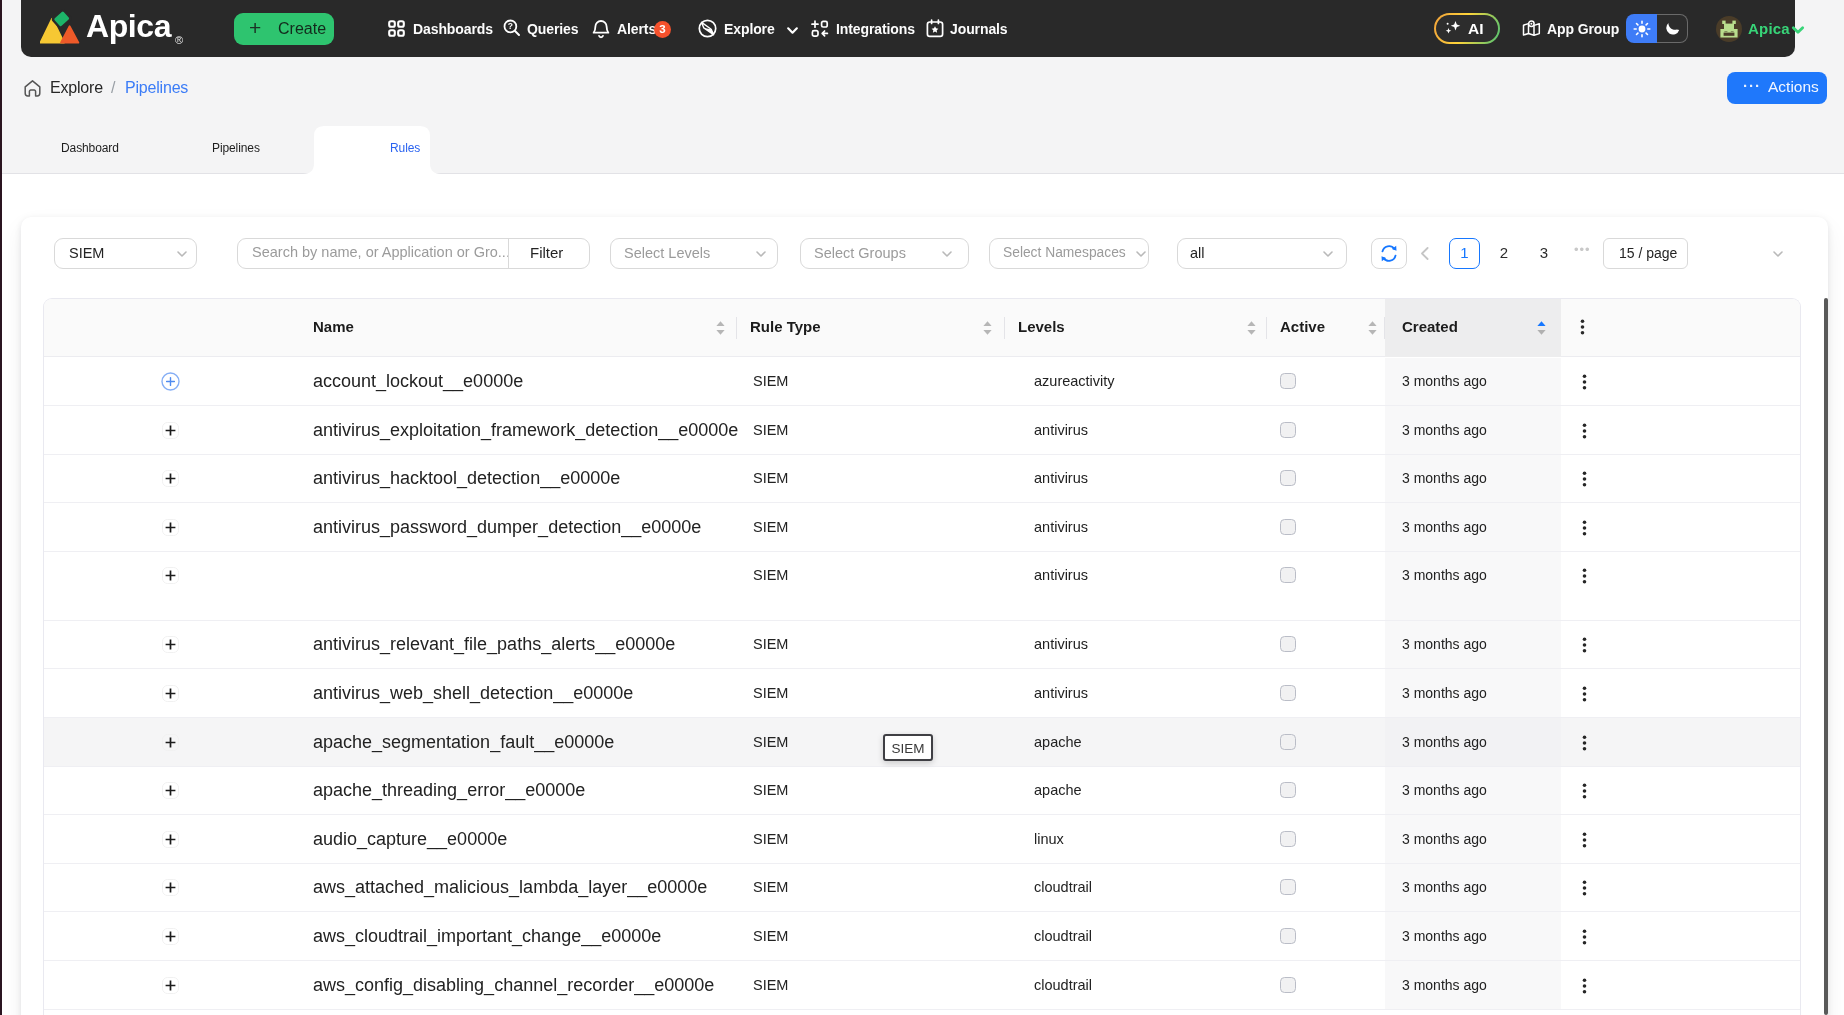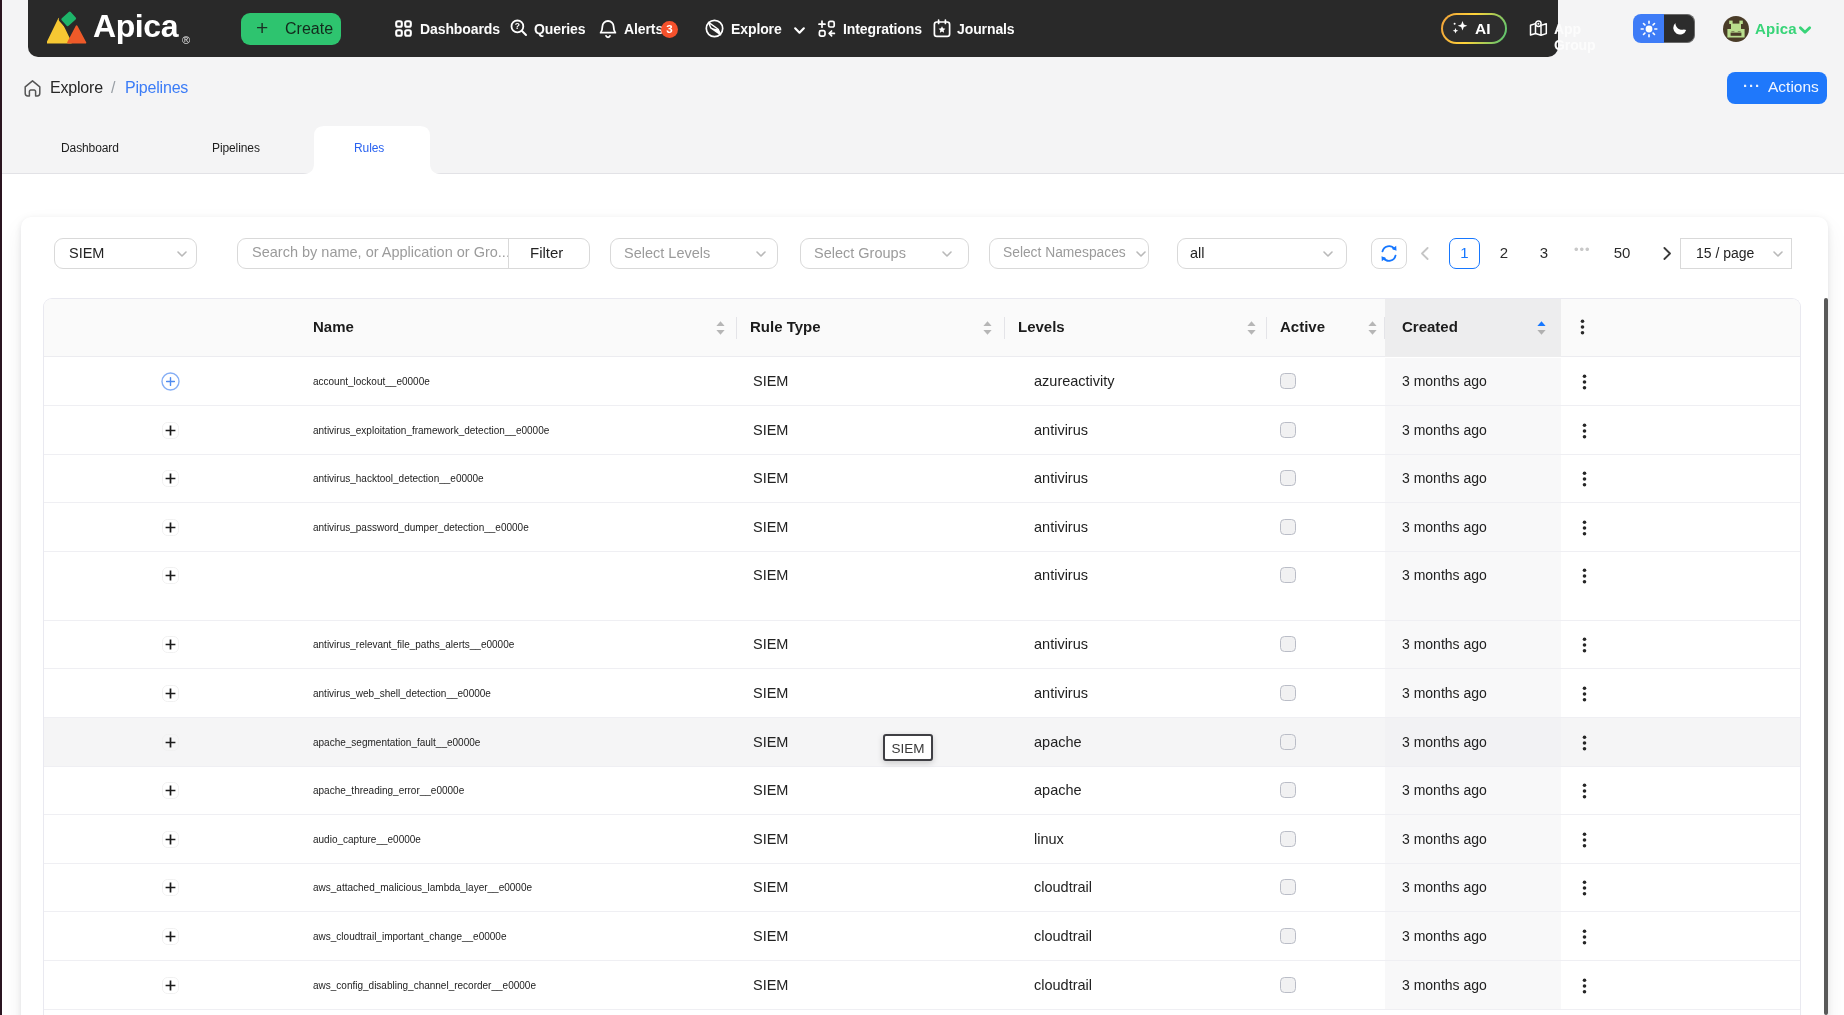--- a/index.html
+++ b/index.html
@@ -1,22 +1,22 @@
 <!DOCTYPE html>
 <html><head><meta charset="utf-8"><style>
 *{margin:0;padding:0;box-sizing:border-box;}
 html,body{width:1844px;height:1015px;overflow:hidden;background:#fff;
  font-family:"Liberation Sans",sans-serif;-webkit-font-smoothing:antialiased;}
 .abs{position:absolute;}
 #leftline{position:absolute;left:0;top:0;width:2px;height:1015px;background:#2a1420;z-index:60;}
 #topbg{position:absolute;left:0;top:0;width:1844px;height:173px;background:#f4f4f5;}
 #tabline{position:absolute;left:0;top:173px;width:1844px;height:1px;background:#e2e2e6;}
 
-#nav{position:absolute;left:21px;top:0;width:1530px;height:57px;background:#292929;
- border-radius:0 0 10px 10px;z-index:5;margin-left:7px;}
+#nav{position:absolute;left:21px;top:0;width:1774px;height:57px;background:#292929;
+ border-radius:0 0 10px 10px;z-index:5;}
 #nav .nlabel{position:absolute;top:20.5px;font-size:14px;font-weight:700;color:#fcfcfc;letter-spacing:-.1px;}
 #logotxt{position:absolute;left:65px;top:8px;font-size:32px;font-weight:700;color:#fff;letter-spacing:-.4px;}
 #logoreg{position:absolute;left:154px;top:34px;font-size:11px;color:#e8e8e8;}
 #createbtn{position:absolute;left:213px;top:13px;width:100px;height:32px;background:#2ec46f;border-radius:9px;}
 #createbtn .plus{position:absolute;left:15px;top:2.5px;font-size:21px;font-weight:300;color:#1c3326;}
 #createbtn .lbl{position:absolute;left:44px;top:6.5px;font-size:16px;font-weight:500;color:#132a1c;}
 .badge{position:absolute;left:633px;top:20.5px;width:17px;height:17px;border-radius:50%;background:#f5512c;
  color:#fff;font-size:11.5px;font-weight:700;text-align:center;line-height:17px;}
 
 #aibtn{position:absolute;left:1413px;top:13px;width:66px;height:31px;border-radius:16px;
@@ -34,36 +34,36 @@
 
 #bc-explore{position:absolute;left:50px;top:79px;font-size:16px;font-weight:500;color:#262626;letter-spacing:-.2px;}
 #bc-slash{position:absolute;left:111px;top:79px;font-size:16px;color:#9aa0a6;}
 #bc-pipe{position:absolute;left:125px;top:79px;font-size:16px;font-weight:500;color:#3b7cf7;letter-spacing:-.2px;}
 #actions{position:absolute;left:1727px;top:72px;width:100px;height:31.5px;background:#1f78fb;border-radius:8px;z-index:6;}
 #actions .dots{position:absolute;left:16px;top:5px;color:#eaf1ff;font-size:15px;letter-spacing:1px;font-weight:700;}
 #actions .lbl{position:absolute;left:41px;top:6px;font-size:15.5px;color:#f2f6ff;font-weight:500;}
 
 .tabtxt{position:absolute;top:141px;font-size:12px;font-weight:500;color:#1e1e1e;z-index:4;letter-spacing:-.1px;}
 #tab-rules-shape{position:absolute;left:0;top:124px;z-index:3;}
-#tab-rules{color:#2a63f0;}
+#tab-rules{color:#2a63f0;margin-left:36px;}
 
 #card{position:absolute;left:21px;top:217px;width:1807px;height:820px;background:#fff;border-radius:10px;
  box-shadow:0 2px 6px rgba(18,18,40,.10),0 10px 24px rgba(18,18,40,.06);}
 
 .ctl{position:absolute;top:238px;height:31px;background:#fff;border:1px solid #d9d9d9;border-radius:9px;z-index:2;}
 .ctl .txt{position:absolute;top:6px;font-size:14.5px;color:#242424;white-space:nowrap;}
 .ctl .ph{position:absolute;top:6px;font-size:14.5px;color:#9b9b9b;white-space:nowrap;}
 
 #twrap{position:absolute;left:43px;top:298px;width:1758px;height:717px;border:1px solid #e9e9f0;
  border-bottom:none;border-radius:9px 9px 0 0;overflow:hidden;background:#fff;}
 #thead{position:absolute;left:0;top:0;width:1758px;height:58px;background:#fafafa;border-bottom:1px solid #ececf0;}
 .hlbl{position:absolute;top:19px;font-size:15px;font-weight:700;color:#1c1c1c;}
 .hsep{position:absolute;top:18px;height:22px;width:1px;background:#e4e4e8;}
 .row{position:absolute;left:0;width:1758px;border-bottom:1px solid #efeff3;background:#fff;}
-.row .name{position:absolute;left:269px;top:13.5px;font-size:10px;color:#222;line-height:21.5px;}
+.row .name{position:absolute;left:269px;top:13.5px;font-size:18px;color:#222;line-height:21.5px;}
 .row .rt{position:absolute;left:709px;top:13.5px;font-size:14.5px;color:#222;line-height:21.5px;}
 .row .grp{position:absolute;left:974px;top:13.5px;font-size:14.5px;color:#222;line-height:21.5px;margin-left:16px;}
 .row .created{position:absolute;left:1341px;top:0;width:176px;height:100%;background:#f8f8f9;}
 .row .created span{position:absolute;left:17px;top:13.5px;font-size:14px;color:#222;line-height:21.5px;white-space:nowrap;}
 .row .cb{position:absolute;left:1236px;top:15.5px;width:16px;height:16px;border:1.5px solid #babdc7;
  border-radius:4.5px;background:#f1f1f2;}
 .row .dotmenu{position:absolute;left:1538px;top:16.5px;}
 .hovrow{background:#f5f5f6!important;}
 .hovrow .created{background:#f2f2f4!important;}
 
@@ -241,21 +241,21 @@
   </svg>
 <div class="abs" style="left:1449px;top:238px;width:31px;height:31px;border:1.4px solid #1677ff;border-radius:7px;background:#fff;z-index:2"></div>
 <div class="abs" style="left:1449px;top:244px;width:31px;text-align:center;font-size:15px;color:#1677ff;font-weight:500;z-index:3">1</div>
 <div class="abs" style="left:1496px;top:244px;width:16px;text-align:center;font-size:15px;color:#2c2c2c">2</div>
 <div class="abs" style="left:1536px;top:244px;width:16px;text-align:center;font-size:15px;color:#2c2c2c">3</div>
 <div class="abs" style="left:1574px;top:242px;font-size:13px;color:#c8c8c8;letter-spacing:1px">•••</div>
 <div class="abs" style="left:1611px;top:244px;width:22px;text-align:center;font-size:15px;color:#2c2c2c">50</div>
 <svg class="abs" style="left:1661px;top:246px" width="12" height="15" viewBox="0 0 12 15">
     <path d="M3.4 2 L9 7.5 L3.4 13" fill="none" stroke="#3a3a3a" stroke-width="1.8" stroke-linecap="round" stroke-linejoin="round"></path>
   </svg>
-<div class="ctl" style="left:1680px;width:112px;border-radius:0">
+<div class="ctl" style="left:1603px;width:85px;border-radius:6px">
     <span class="txt" style="left:15px;font-size:14px">15 / page</span>
   </div>
 <svg class="abs" style="left:1772px;top:248px;z-index:6" width="12" height="12" viewBox="0 0 12 12">
     <path d="M2 4l4 4 4-4" fill="none" stroke="#b9b9b9" stroke-width="1.6" stroke-linecap="round" stroke-linejoin="round"></path>
   </svg>
 <div id="twrap">
 <div id="thead">
 <div class="hlbl" style="left:269px">Name</div>
 <div class="hlbl" style="left:706px">Rule Type</div>
 <div class="hlbl" style="left:974px">Levels</div>

